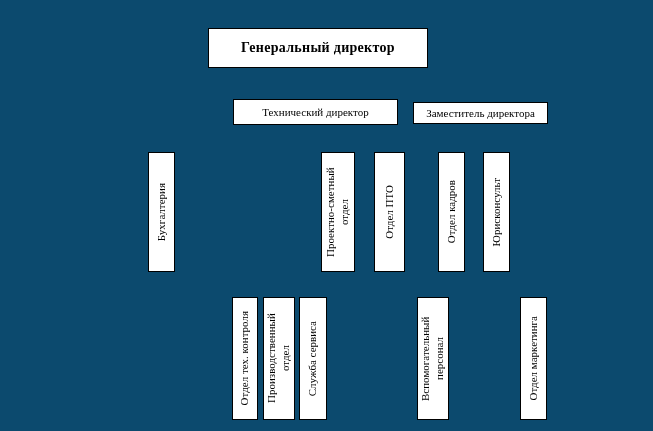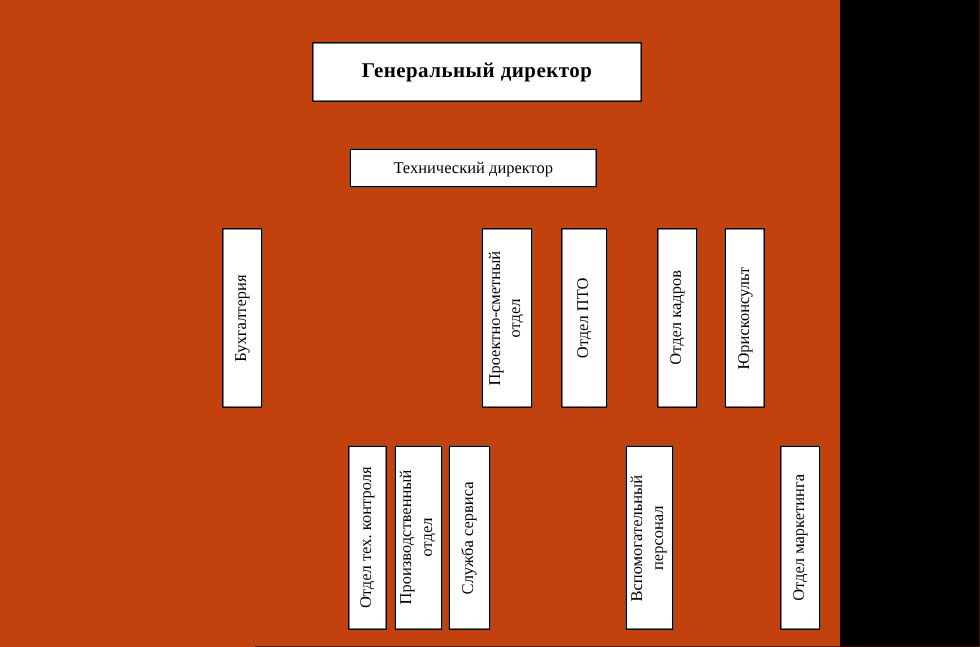--- a/index.html
+++ b/index.html
@@ -2,23 +2,23 @@
 <html><head>
 <meta charset="utf-8">
 <style>
   html, body {
     margin: 0;
     padding: 0;
     background: #000000;
   }
   .diagram-canvas {
     position: relative;
-    width: 560px;
+    width: 653px;
     height: 431px;
-    background: #c2410c;
+    background: #0c4a6e;
     font-family: "Liberation Serif", serif;
     overflow: hidden;
   }
   .box {
     position: absolute;
     background: #ffffff;
     border: 1px solid #000000;
     color: #000000;
     box-sizing: border-box;
     display: flex;
@@ -71,20 +71,23 @@
 
   <div class="box top-box n-general">
     <span>Генеральный директор</span>
   </div>
 
 
   <div class="box h n-tech-dir">
     <span>Технический директор</span>
   </div>
 
+  <div class="box h n-deputy">
+    <span>Заместитель директора</span>
+  </div>
 
   <div class="box v n-accounting">
     <span class="vt">Бухгалтерия</span>
   </div>
 
   <div class="box v n-project">
     <span class="vt">Проектно-сметный отдел</span>
   </div>
 
   <div class="box v n-pto">

